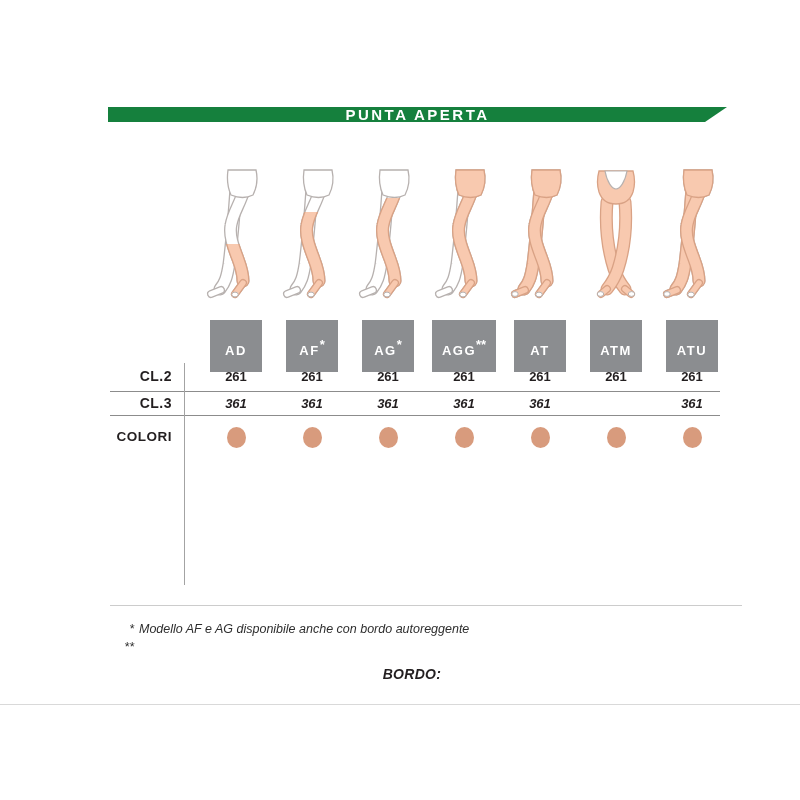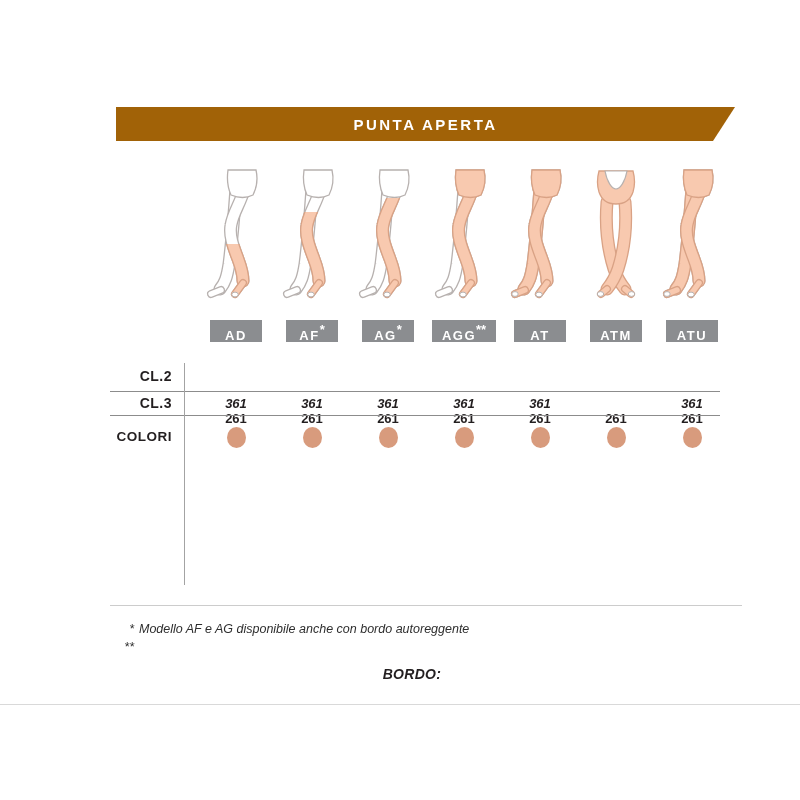--- a/index.html
+++ b/index.html
@@ -1,35 +1,35 @@
 <!DOCTYPE html>
 <html><head>
 <meta charset="utf-8">
 <style>
   html,body{margin:0;padding:0;background:#fff;}
   .page{position:relative;width:800px;height:800px;background:#fff;overflow:hidden;
         font-family:"Liberation Sans", sans-serif;color:#231f20;}
-  .banner{position:absolute;left:108px;top:107px;width:619px;height:34px;background:#a16207;
+  .banner{position:absolute;left:108px;top:107px;width:619px;height:15px;background:#15803d;
           clip-path:polygon(0 0,100% 0,calc(100% - 22px) 100%,0 100%);
-          display:flex;align-items:center;justify-content:center;margin-left:8px;}
+          display:flex;align-items:center;justify-content:center;}
   .banner span{color:#fff;font-weight:bold;font-size:15px;letter-spacing:2.5px;}
   .figures-row{position:absolute;left:198px;top:168px;width:532px;height:142px;display:flex;}
   .fig-cell{flex:0 0 76px;display:flex;justify-content:center;align-items:flex-start;}
   .labels-row{position:absolute;left:198px;top:320px;width:532px;height:20px;display:flex;}
   .label-cell{flex:0 0 76px;display:flex;justify-content:center;}
   .mlabel{background:#8b8d90;color:#fff;font-weight:bold;font-size:13px;letter-spacing:1.5px;
-          height:20px;line-height:20px;min-width:32px;padding:1px 10px;text-align:center;white-space:nowrap;}
+          height:20px;line-height:20px;min-width:32px;padding:16px 10px;text-align:center;white-space:nowrap;}
   .mlabel sup{font-size:13px;position:relative;top:-1px;vertical-align:super;letter-spacing:0;}
   .row-label{position:absolute;left:100px;width:72px;text-align:right;font-weight:bold;
              font-size:14px;letter-spacing:0.5px;}
   .lbl-cl2{top:362px;height:29px;line-height:29px;}
   .lbl-cl3{top:392px;height:23px;line-height:23px;}
   .lbl-colori{top:416px;height:42px;line-height:42px;font-size:13.5px;}
   .values-row{position:absolute;left:198px;width:532px;display:flex;}
-  .vals-cl2{top:362px;height:29px;margin-top:42px;}
+  .vals-cl2{top:362px;height:29px;}
   .vals-cl3{top:392px;height:23px;}
   .vals-colori{top:416px;height:42px;}
   .val-cell{flex:0 0 76px;text-align:center;font-weight:bold;font-size:13px;}
   .vals-cl2 .val-cell{line-height:29px;}
   .vals-cl3 .val-cell{line-height:23px;font-style:italic;}
   .vals-colori .val-cell{display:flex;justify-content:center;align-items:center;}
   .dot{width:19px;height:21px;border-radius:50%;}
   .hline{position:absolute;height:1px;background:#8c8c8c;}
   .h1{top:391px;left:110px;width:610px;}
   .h2{top:415px;left:110px;width:610px;}

